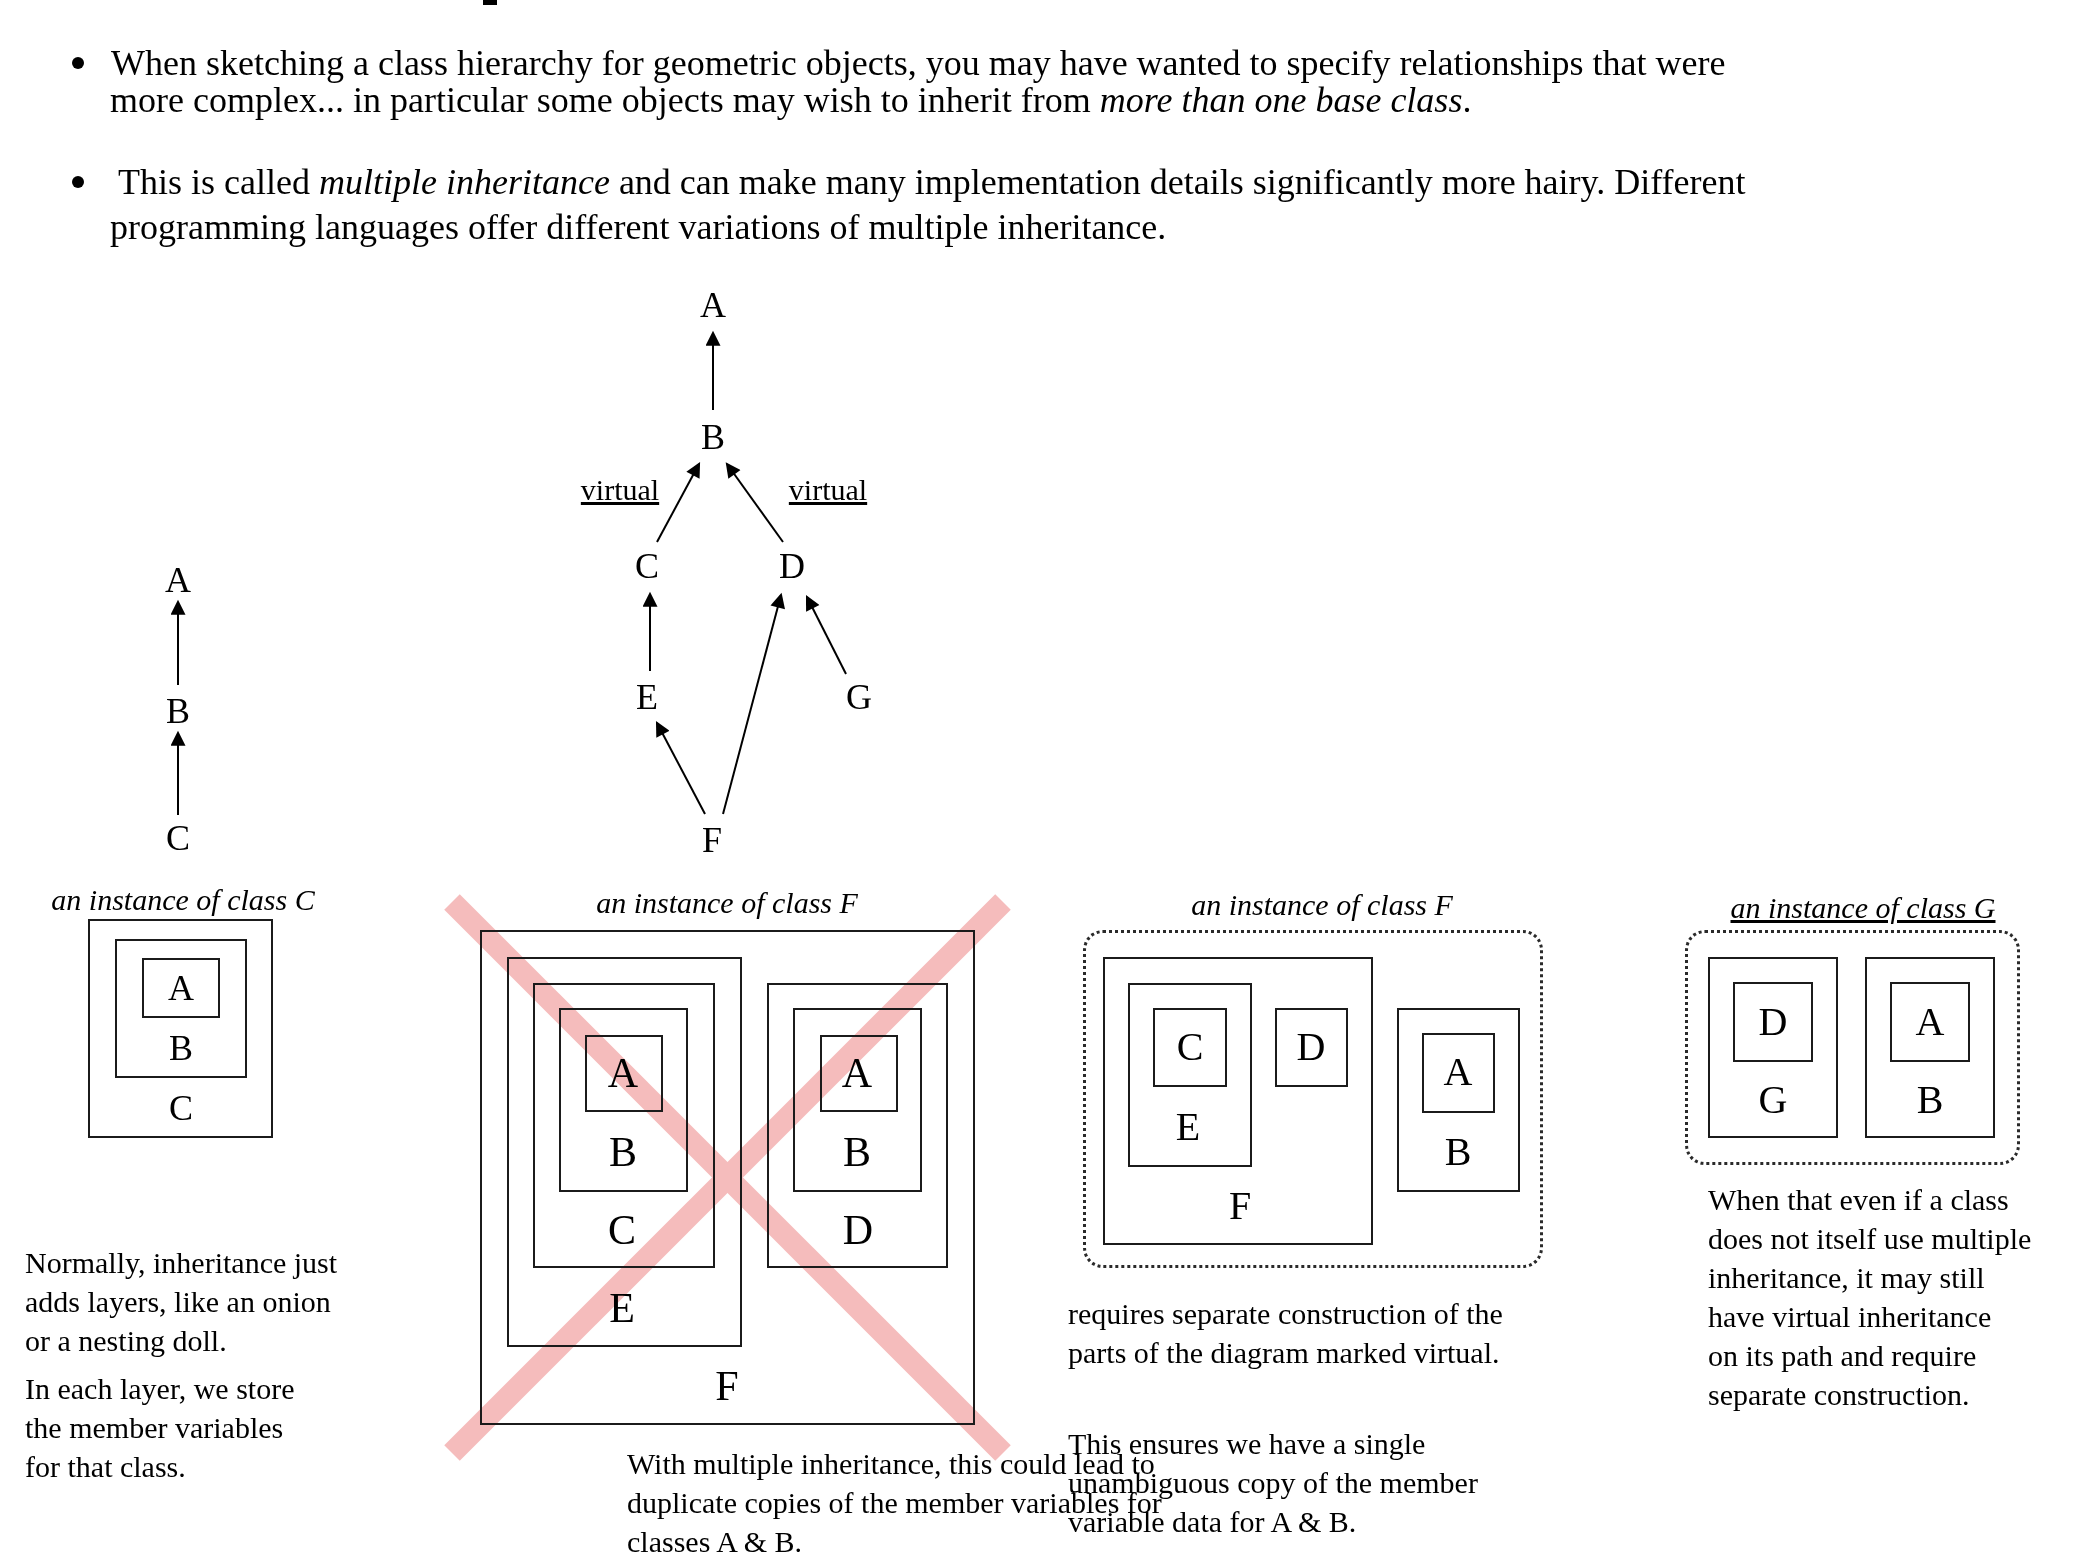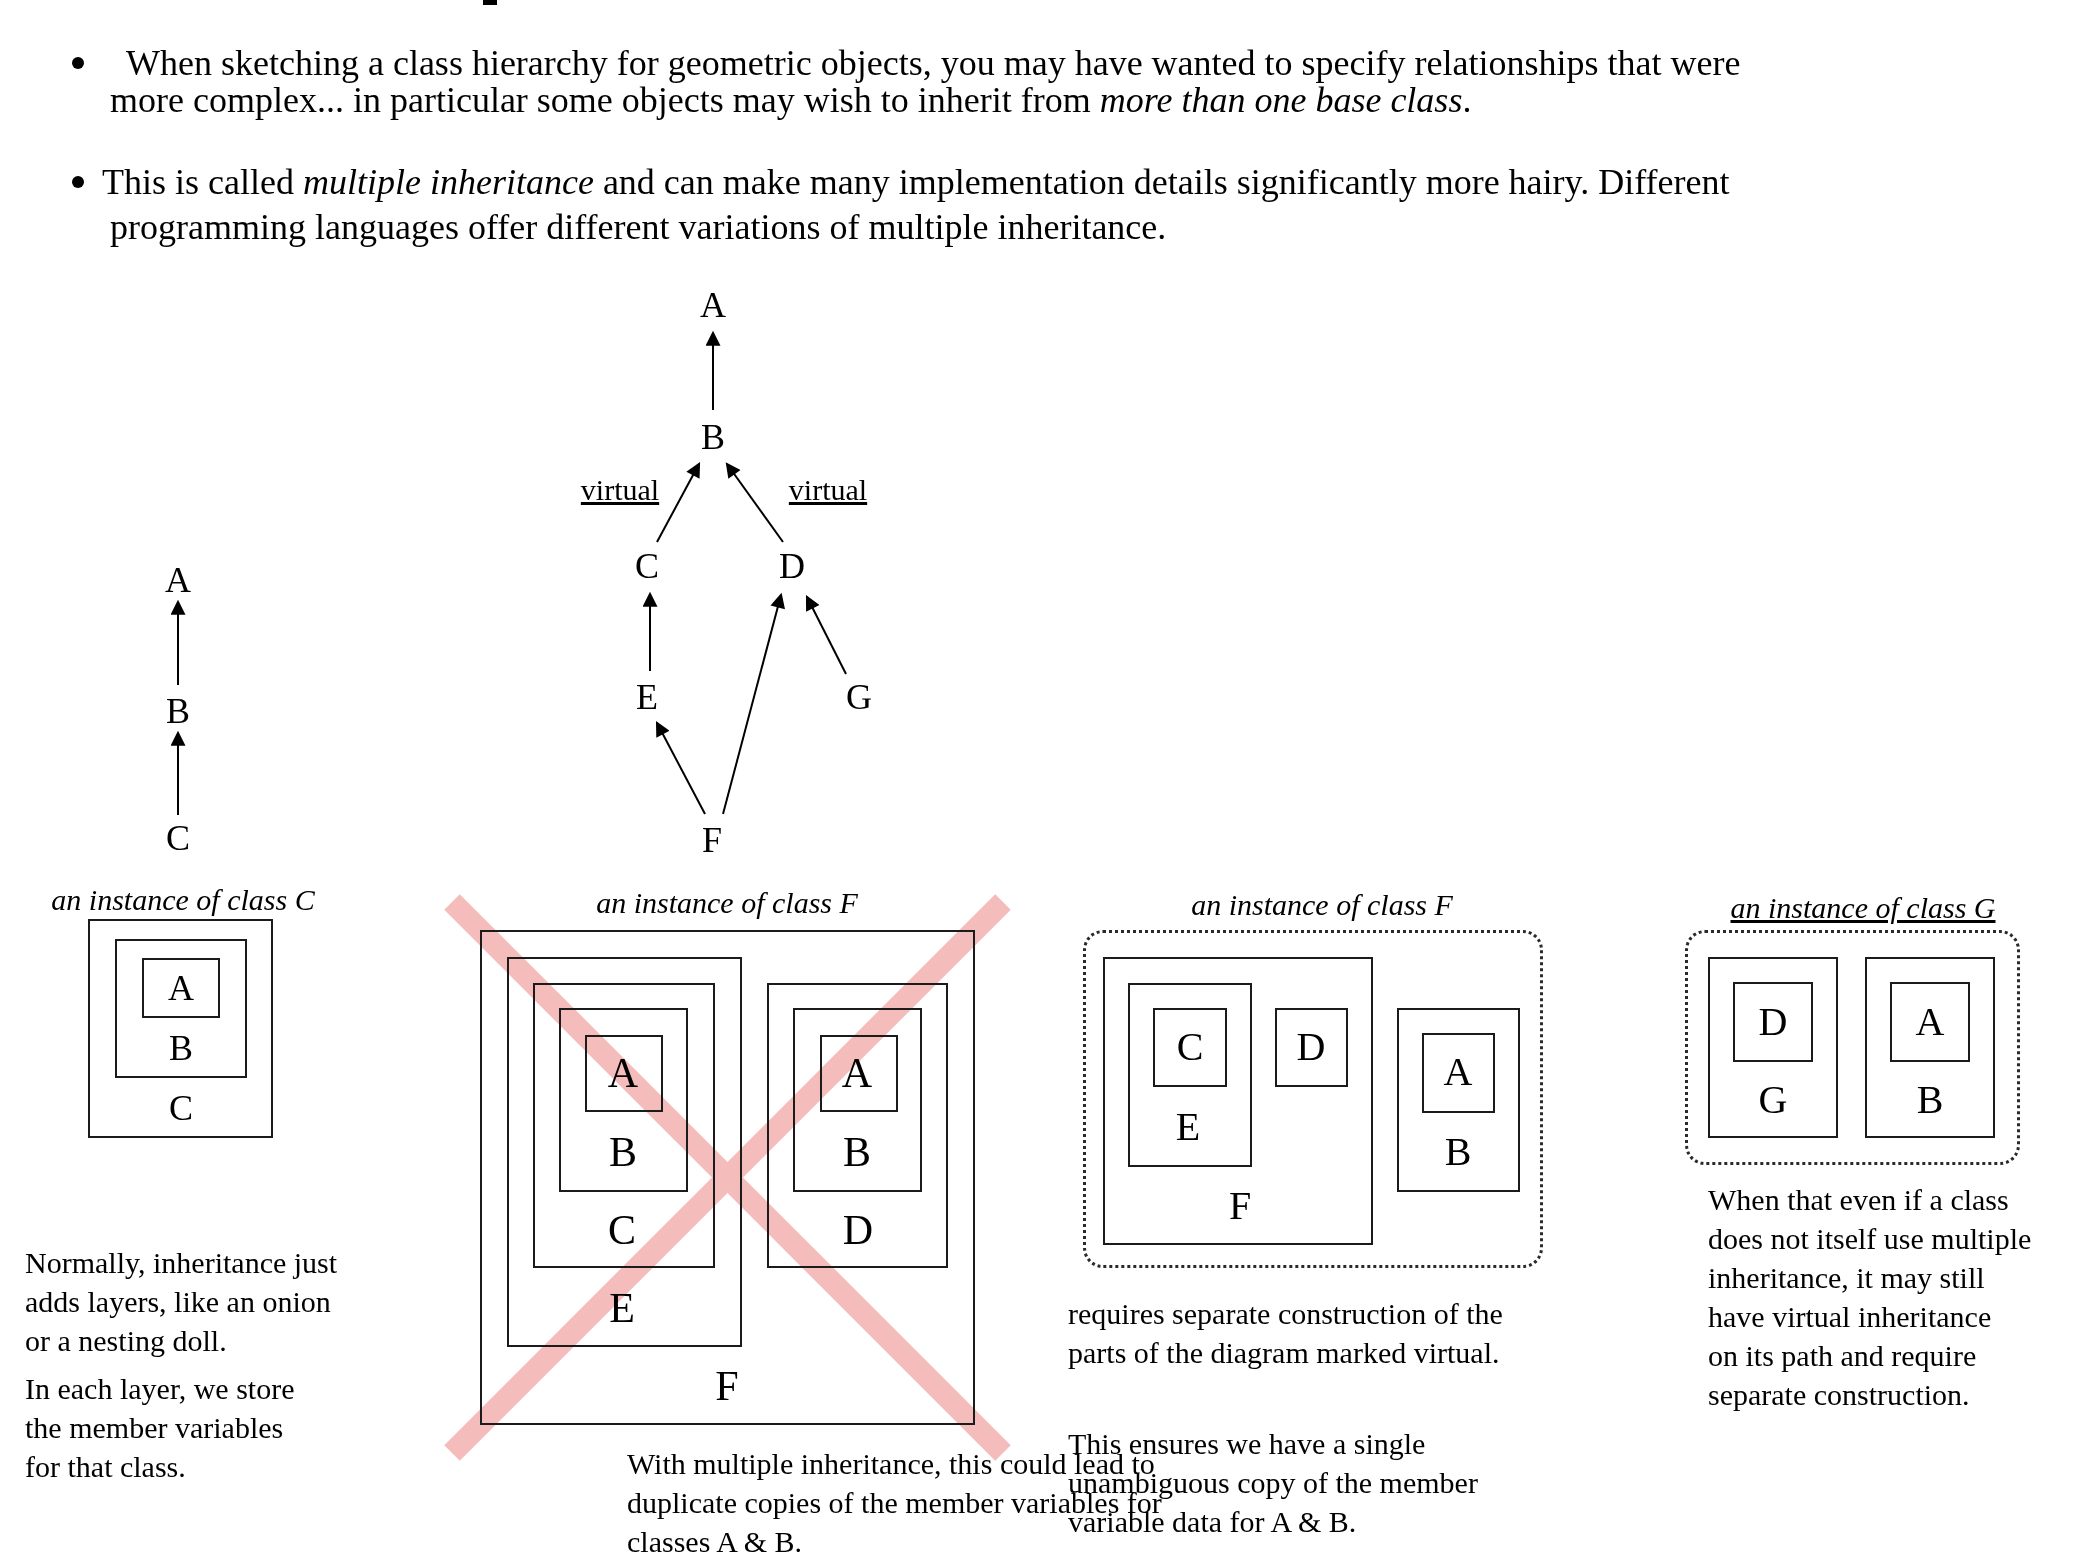--- a/index.html
+++ b/index.html
@@ -44,24 +44,24 @@
       <line x1="846" y1="674" x2="807" y2="597" stroke="#000000" stroke-width="2" marker-end="url(#arr)"></line>
       <line x1="705" y1="814" x2="657" y2="723" stroke="#000000" stroke-width="2" marker-end="url(#arr)"></line>
       <line x1="723" y1="814" x2="781" y2="595" stroke="#000000" stroke-width="2" marker-end="url(#arr)"></line>
     </g>
 </svg>
 
 <div class="frag" style="left: 483px; top: 0px; width: 14px; height: 5px;"></div>
 
 <div class="layer" id="bullets-layer">
     <div class="bullet-dot" style="left: 72px; top: 57px;"></div>
-    <div class="bullet-line" style="left: 126px; top: 41px;"><span>When sketching a class hierarchy for geometric objects, you may have wanted to specify relationships that were</span></div>
+    <div class="bullet-line" style="left: 111px; top: 41px;"><span>When sketching a class hierarchy for geometric objects, you may have wanted to specify relationships that were</span></div>
     <div class="bullet-line" style="left: 110px; top: 78px; text-align: center;"><span>more complex... in particular some objects may wish to inherit from </span><i>more than one base class</i><span>.</span></div>
     <div class="bullet-dot" style="left: 72px; top: 176px;"></div>
-    <div class="bullet-line" style="left: 102px; top: 160px;"><span>This is called </span><i>multiple inheritance</i><span> and can make many implementation details significantly more hairy. Different</span></div>
+    <div class="bullet-line" style="left: 118px; top: 160px;"><span>This is called </span><i>multiple inheritance</i><span> and can make many implementation details significantly more hairy. Different</span></div>
     <div class="bullet-line" style="left: 110px; top: 205px;"><span>programming languages offer different variations of multiple inheritance.</span></div>
   </div>
 <div class="layer" id="hier-simple">
     <span class="node" style="left: 178px; top: 580px;">A</span>
     <span class="node" style="left: 178px; top: 711px;">B</span>
     <span class="node" style="left: 178px; top: 838px;">C</span>
   </div>
 <div class="layer" id="hier-diamond">
     <span class="node" style="left: 713px; top: 305px;">A</span>
     <span class="node" style="left: 713px; top: 437px;">B</span>

